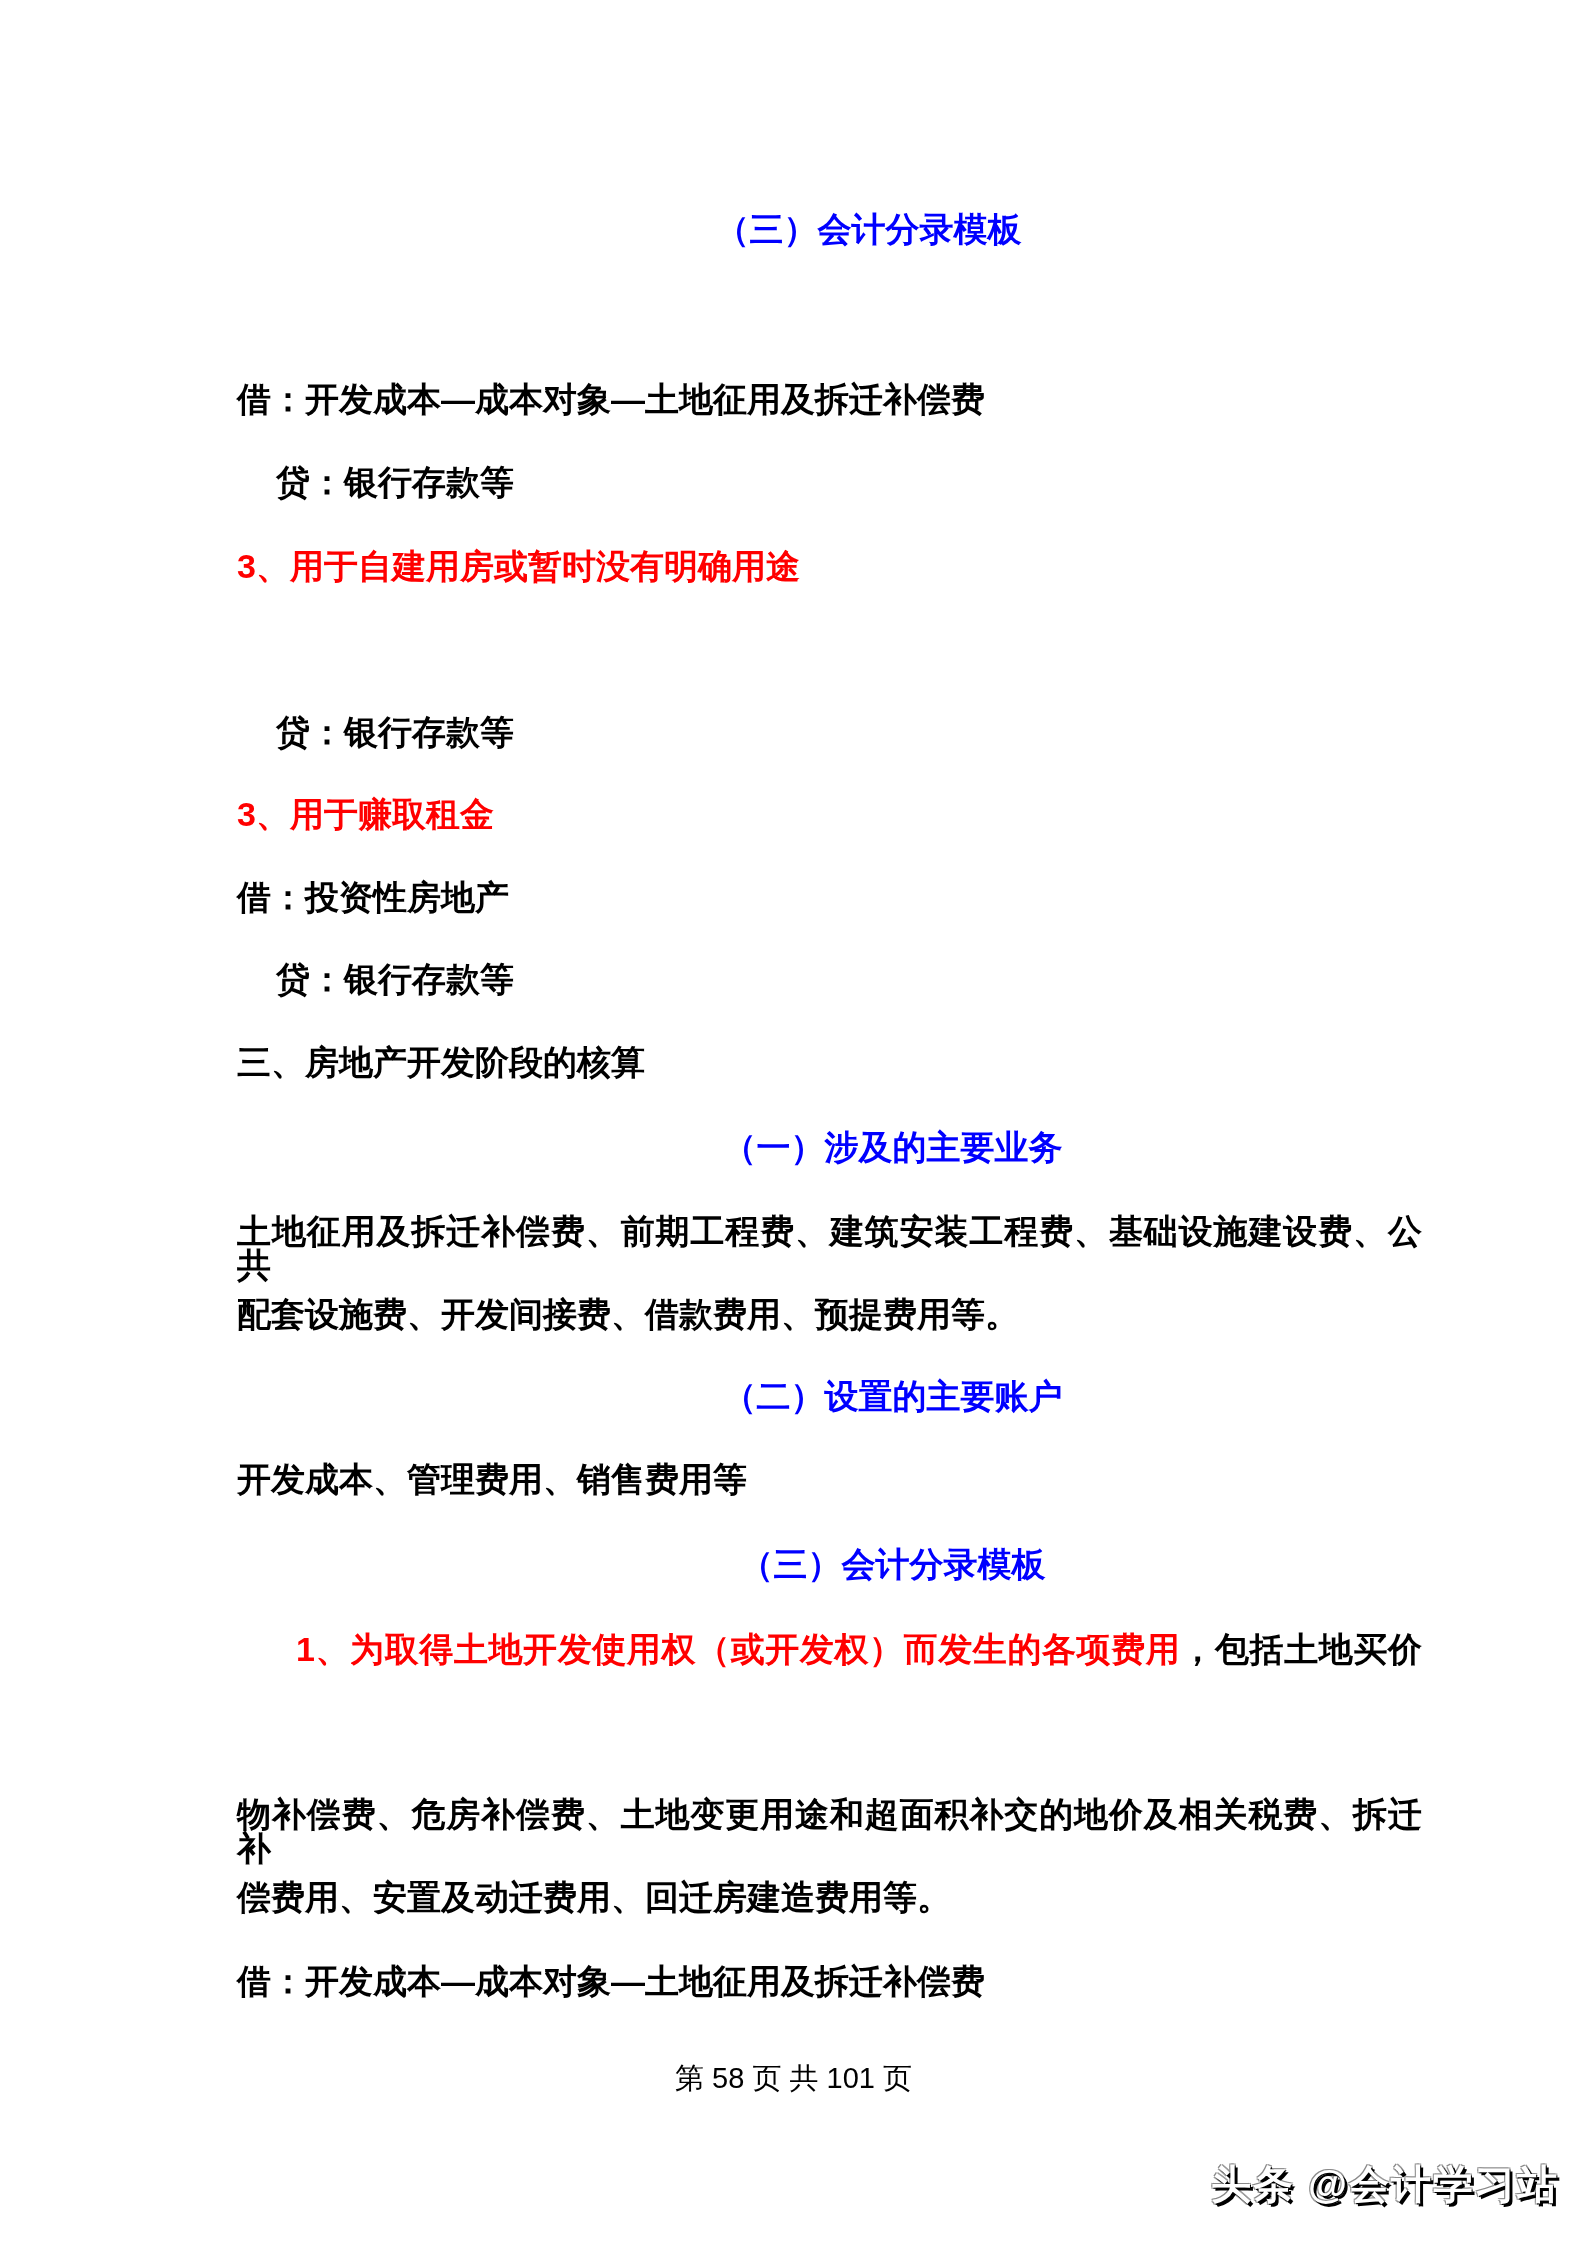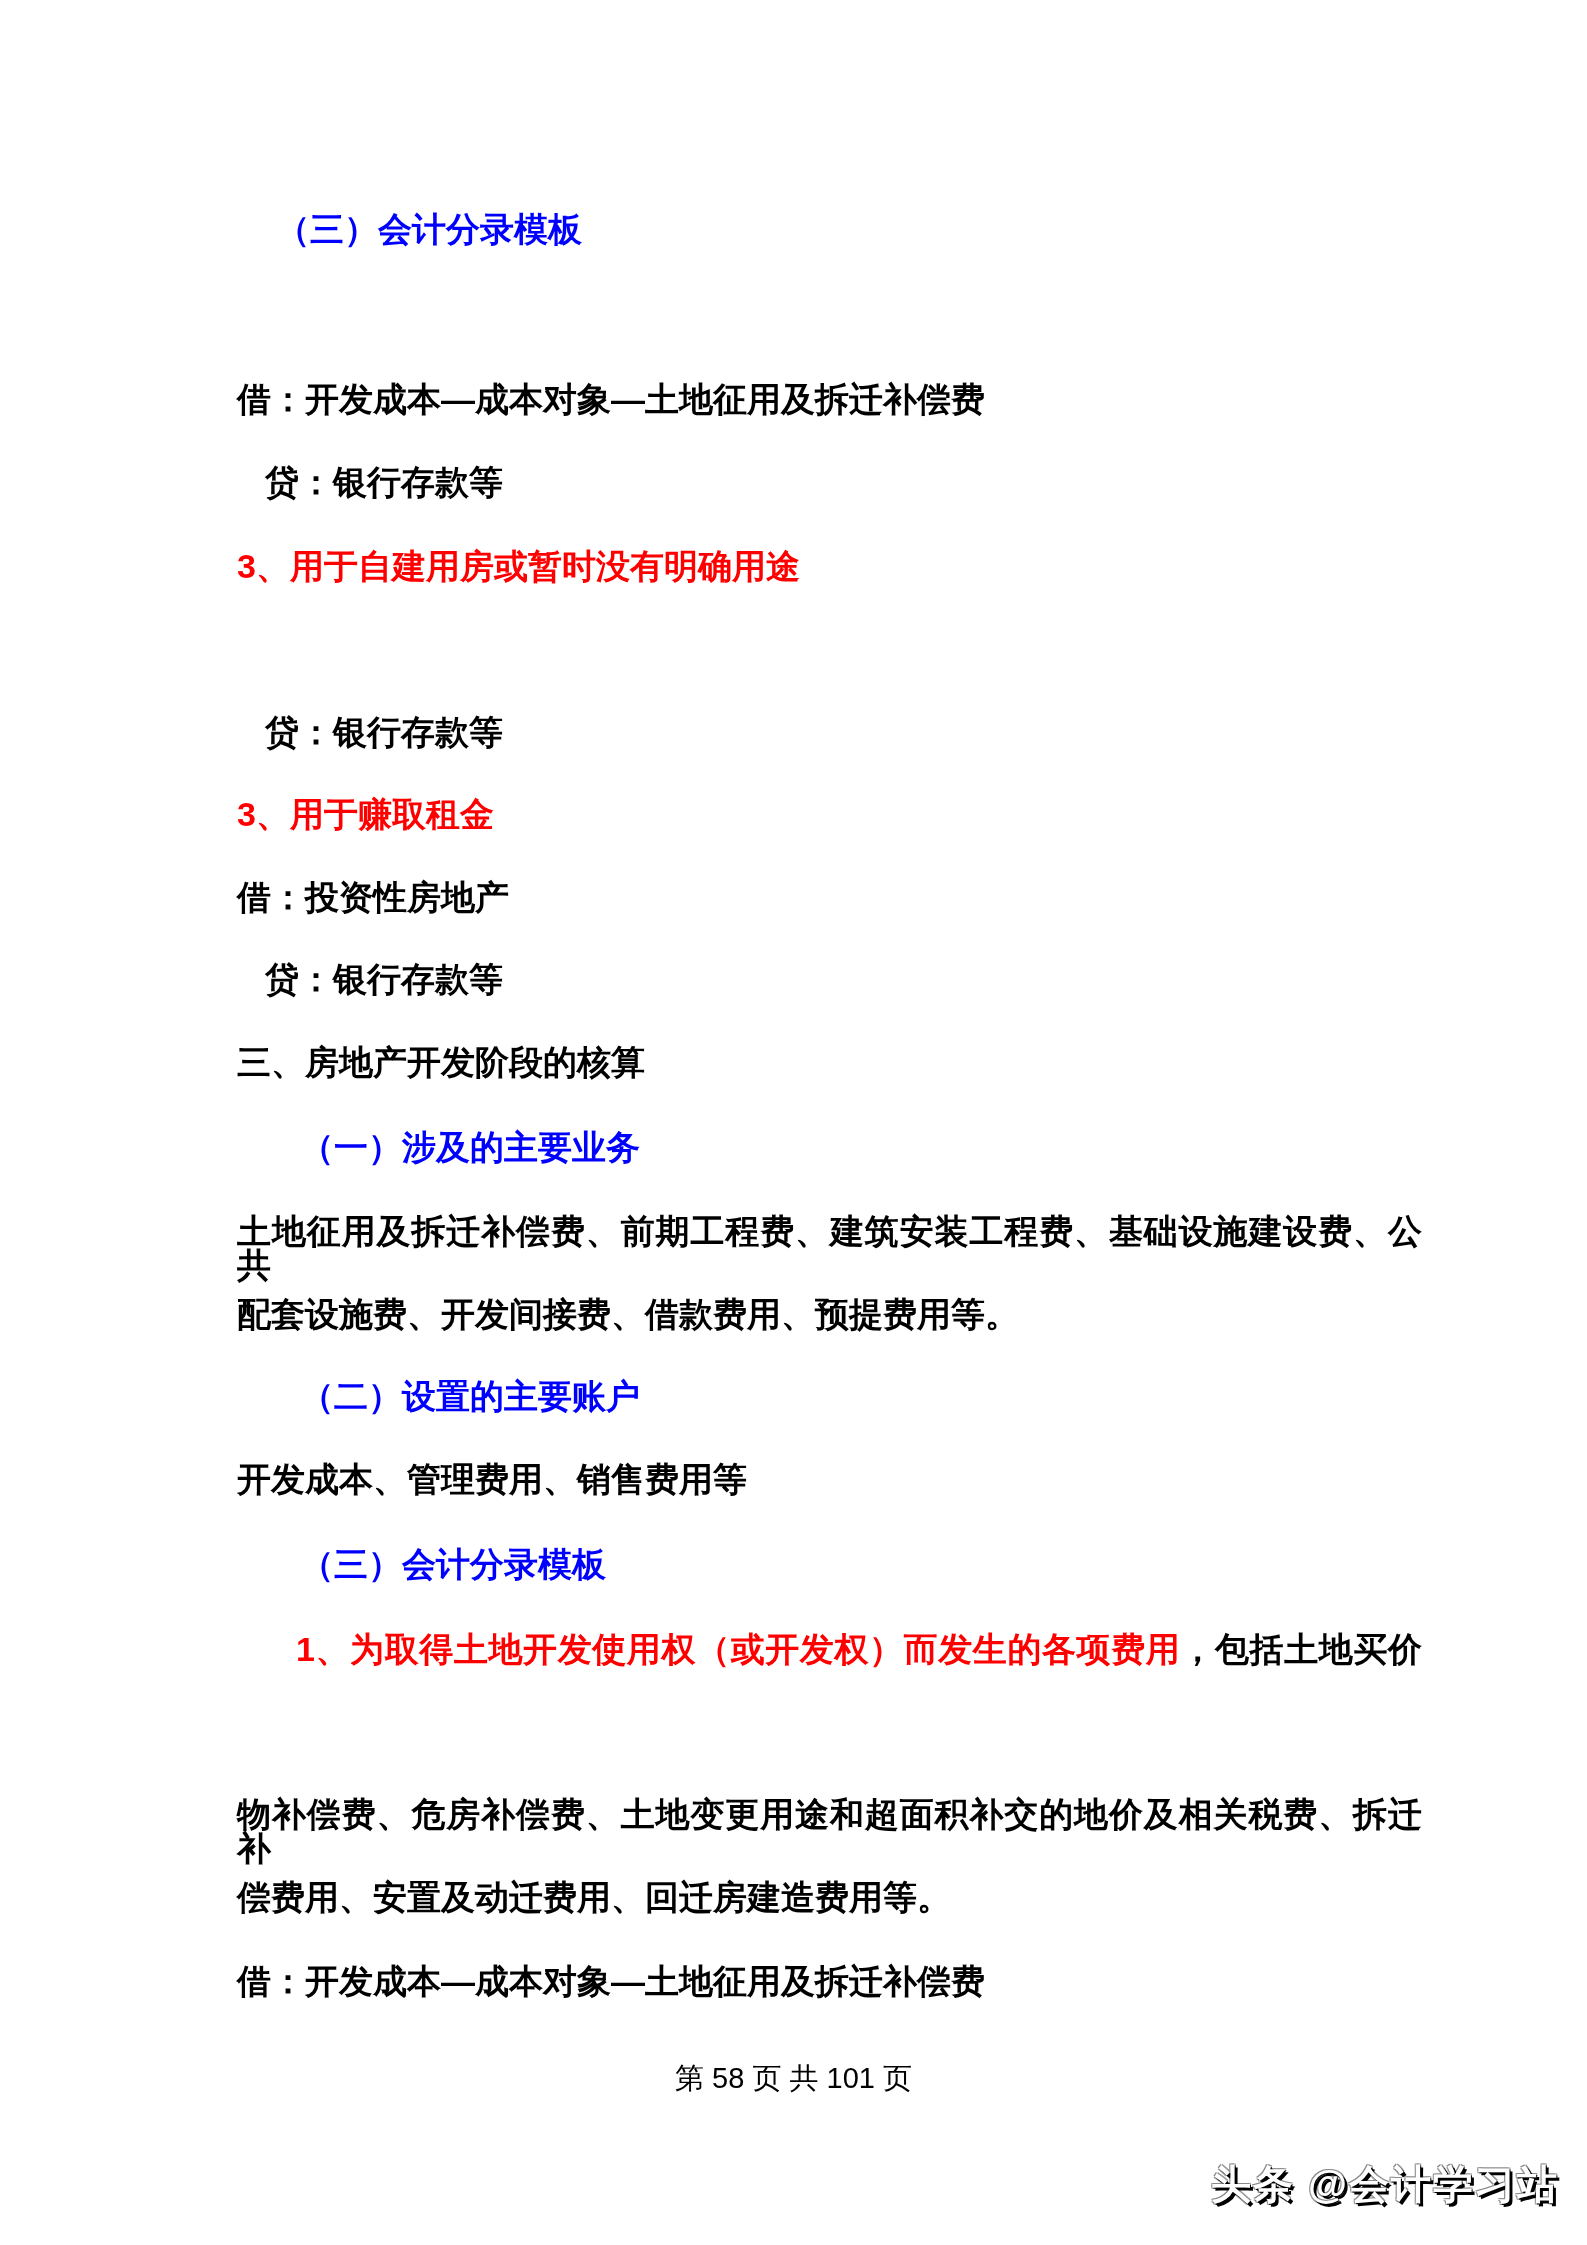--- a/index.html
+++ b/index.html
@@ -28,23 +28,23 @@
     white-space:normal;
     text-align:justify;
     text-justify:inter-character;
   }
   .just::after{
     content:"";
     display:inline-block;
     width:100%;
     height:0;
   }
-  .blue{color:var(--heading-color,#0000ff);}
+  .blue{color:var(--heading-color,#0000ff);text-align:center;}
   .red{color:var(--emphasis-color,#ff0000);}
-  .indent1{left:265px;}
+  .indent1{left:276px;}
   .hd-top{left:276px;}
   .hd{left:300px;}
   .footer{
     position:absolute;
     left:0;top:2064px;width:1587px;
     text-align:center;
     font-size:29px;line-height:29px;
     font-weight:400;color:#000;
   }
   .watermark{

